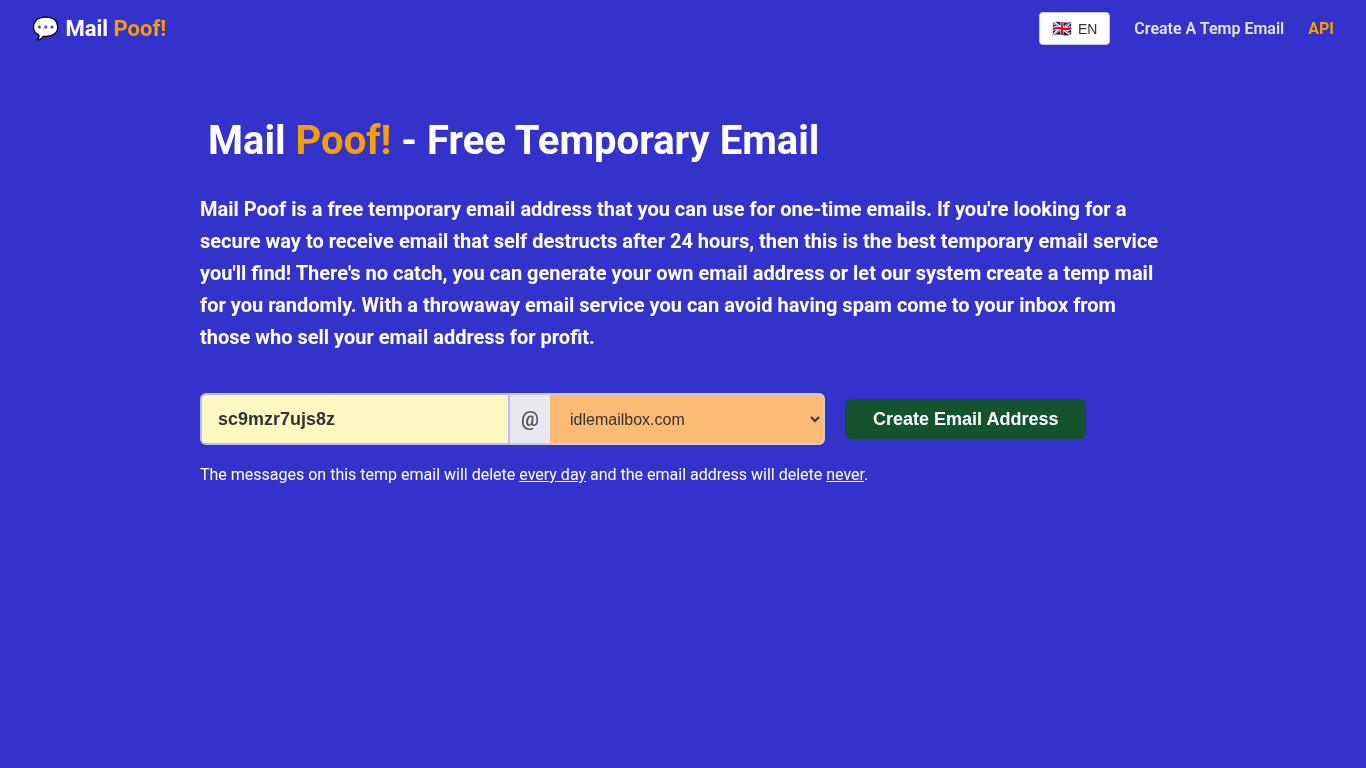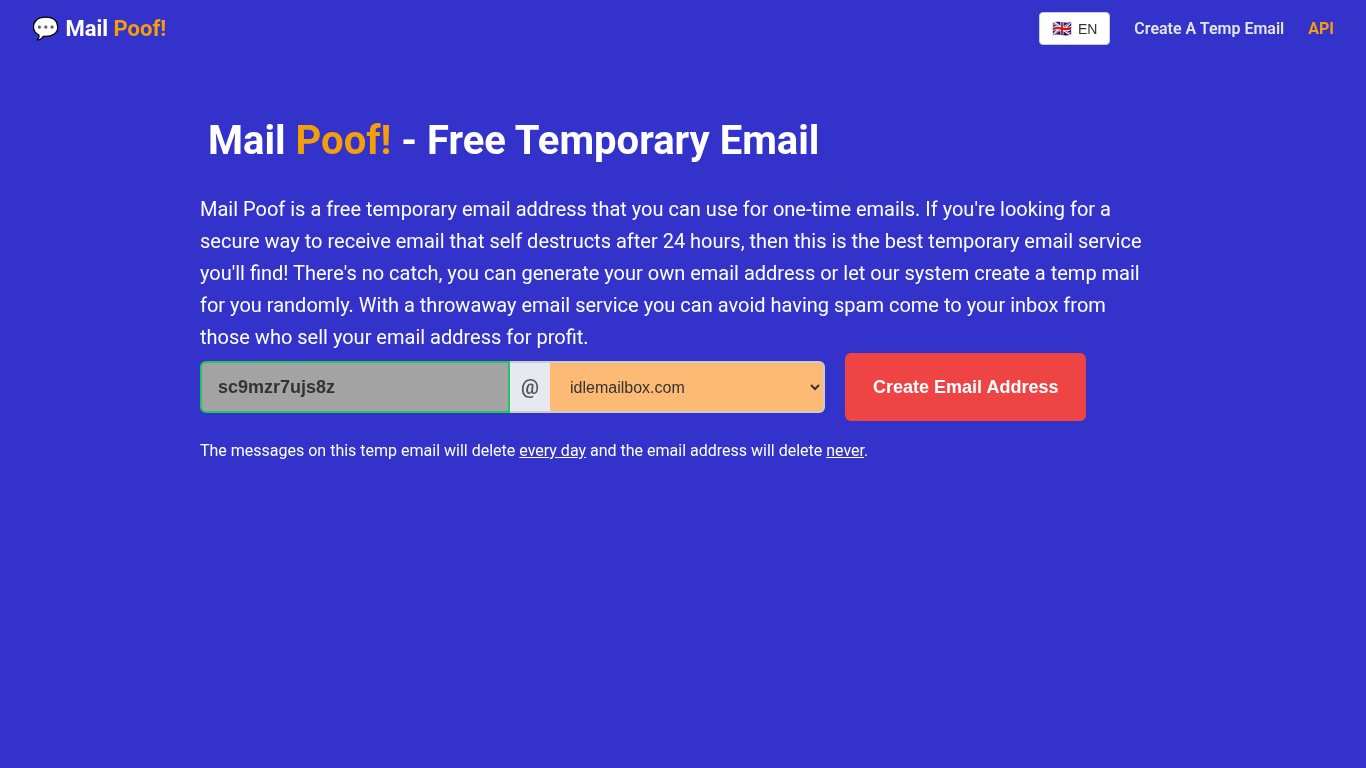--- a/index.html
+++ b/index.html
@@ -96,43 +96,44 @@
       line-height: 1.2;
       margin-left: 8px;
     }
 
     .page-title .poof {
       color: #f59e0b;
     }
 
     .description {
       font-size: 20px;
-      font-weight: 400;
+      font-weight: 700;
       color: white;
       line-height: 1.6;
+      margin-bottom: 40px;
       max-width: 960px;
     }
 
     
     .email-form {
       display: flex;
       align-items: center;
       gap: 0;
       margin-bottom: 20px;
     }
 
     .email-input {
       width: 310px;
       height: 52px;
       padding: 0 16px;
       font-size: 18px;
       font-weight: 600;
-      border: 2px solid #22c55e;
+      border: 2px solid #c4b5fd;
       border-radius: 6px 0 0 6px;
-      background: #a3a3a3;
+      background: #fef9c3;
       color: #333;
       outline: none;
     }
 
     .at-symbol {
       display: flex;
       align-items: center;
       justify-content: center;
       width: 40px;
       height: 52px;
@@ -155,23 +156,23 @@
       border-radius: 0 6px 6px 0;
       background: #fdba74;
       color: #333;
       outline: none;
       cursor: pointer;
       appearance: auto;
     }
 
     .create-btn {
       margin-left: 20px;
-      height: 68px;
+      height: 40px;
       padding: 0 28px;
-      background-color: #ef4444;
+      background-color: #14532d;
       color: white;
       border: none;
       border-radius: 6px;
       font-size: 18px;
       font-weight: 700;
       cursor: pointer;
       white-space: nowrap;
     }
 
     

